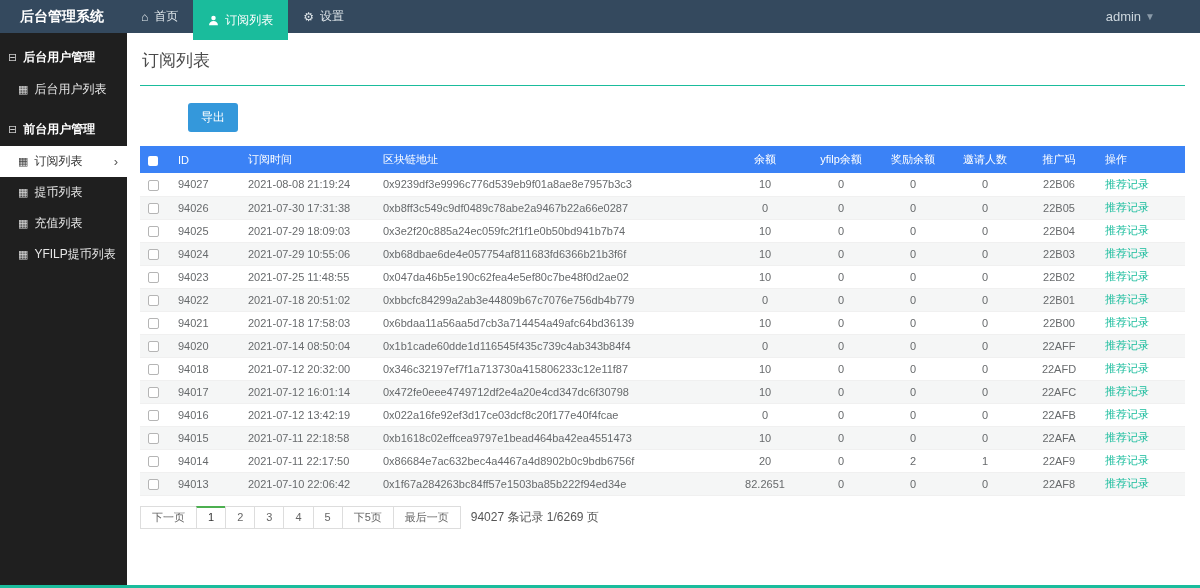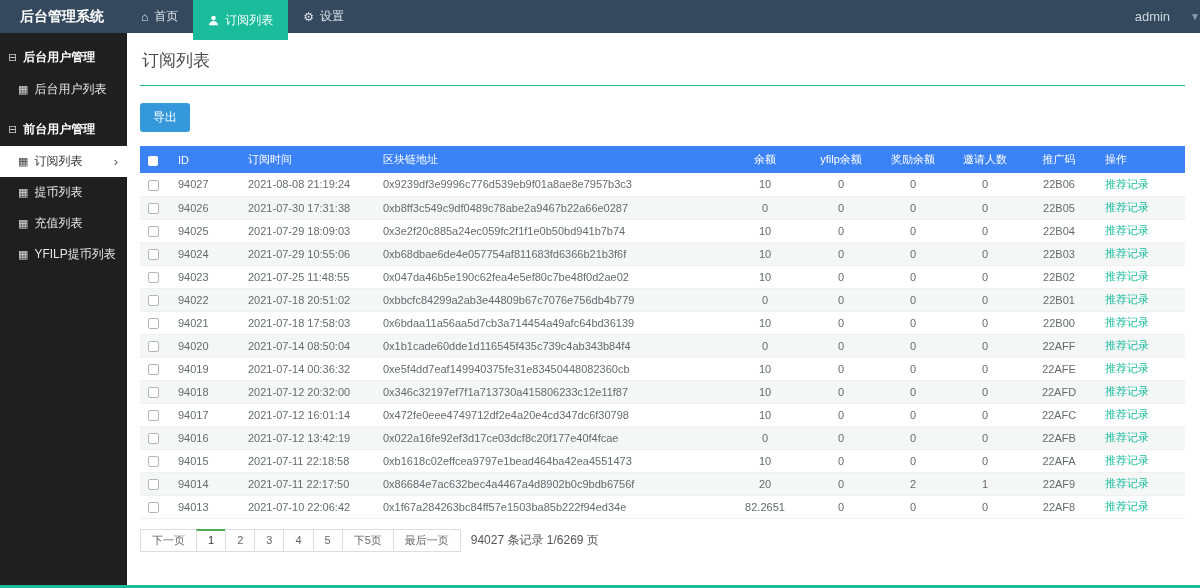--- a/index.html
+++ b/index.html
@@ -8,43 +8,43 @@
 
   
   .navbar { position:relative; z-index:10; height:33px; background:#34495e;
     display:flex; align-items:flex-start; overflow:visible; }
   .brand { color:#fff; font-weight:bold; font-size:14px; line-height:33px; padding:0 22px 0 20px; }
   .nav-items { display:flex; align-items:flex-start; height:33px; }
   .nav-item { display:flex; align-items:center; gap:6px; height:33px; padding:0 15px;
     color:#dfe6ea; font-size:12px; cursor:pointer; }
   .nav-item .icon { font-size:12px; line-height:1; display:flex; align-items:center; }
   .nav-item.active { background:#1abc9c; height:40px; color:#fff; }
-  .user-menu { margin-left:auto; display:flex; align-items:center; gap:20px; height:33px;
-    color:#cdd7de; font-size:13px; cursor:pointer; }
+  .user-menu { margin-left:auto; display:flex; align-items:center; gap:4px; height:33px;
+    padding-right:45px; color:#cdd7de; font-size:13px; cursor:pointer; }
   .user-menu .caret { color:#8a9aa8; font-size:10px; }
 
   
   .sidebar { position:absolute; top:33px; left:0; bottom:3px; width:127px;
     background:#1f1f1f; z-index:5; }
   .side-section-title { display:flex; align-items:center; gap:6px; padding:16px 8px 8px 8px;
     color:#ffffff; font-size:12px; font-weight:bold; cursor:pointer; }
   .side-section-title .sicon { color:#cccccc; font-size:11px; font-weight:normal; }
   .side-item { position:relative; display:flex; align-items:center; gap:6px;
     padding:7px 8px 7px 18px; color:#e6e6e6; font-size:12px; cursor:pointer; }
   .side-item .sicon { font-size:11px; color:#d8d8d8; }
   .side-item.active { background:#ffffff; color:#333; }
   .side-item.active .sicon { color:#444; }
   .side-item.active .chev { position:absolute; right:9px; color:#555; font-size:13px; }
 
   
   .main { position:absolute; top:33px; left:127px; right:0; bottom:3px;
     background:#fff; padding:0 15px 0 13px; overflow:hidden; }
   .page-title { font-size:17px; font-weight:normal; color:#4a4a4a;
     padding:16px 2px 13px 2px; border-bottom:1px solid #1abc9c; }
-  .toolbar { margin-top:17px; }
+  .toolbar { margin-top:17px;margin-left:48px; }
   .btn-export { background:#3498db; color:#fff; border:none; border-radius:3px;
     padding:6px 13px; font-size:12px; cursor:pointer; }
 
   table { width:1045px; table-layout:fixed; border-collapse:collapse;
     margin-top:14px; font-size:11px; color:#676a6c; }
   thead th { background:#3b82f6; color:#fff; font-weight:normal; height:27px;
     padding:0 8px; text-align:left; font-size:11px; }
   tbody td { height:23px; padding:0 8px; }
   tbody tr:nth-child(even) { background:#f5f6f6; }
   tbody tr { border-bottom:1px solid #f0f0f0; }
@@ -244,32 +244,20 @@
           <td class="col-addr c-addr">0x1b1cade60dde1d116545f435c739c4ab343b84f4</td>
           <td class="col-bal c-bal">0</td>
           <td class="col-yfilp c-yfilp">0</td>
           <td class="col-reward c-reward">0</td>
           <td class="col-invite c-invite">0</td>
           <td class="col-code c-code">22AFF</td>
           <td class="col-op"><a class="action-link">推荐记录</a></td>
         </tr>
         <tr>
           <td class="col-check"><span class="row-check"></span></td>
-          <td class="col-id c-id">94019</td>
-          <td class="col-time c-time">2021-07-14 00:36:32</td>
-          <td class="col-addr c-addr">0xe5f4dd7eaf149940375fe31e83450448082360cb</td>
-          <td class="col-bal c-bal">10</td>
-          <td class="col-yfilp c-yfilp">0</td>
-          <td class="col-reward c-reward">0</td>
-          <td class="col-invite c-invite">0</td>
-          <td class="col-code c-code">22AFE</td>
-          <td class="col-op"><a class="action-link">推荐记录</a></td>
-        </tr>
-        <tr>
-          <td class="col-check"><span class="row-check"></span></td>
           <td class="col-id c-id">94018</td>
           <td class="col-time c-time">2021-07-12 20:32:00</td>
           <td class="col-addr c-addr">0x346c32197ef7f1a713730a415806233c12e11f87</td>
           <td class="col-bal c-bal">10</td>
           <td class="col-yfilp c-yfilp">0</td>
           <td class="col-reward c-reward">0</td>
           <td class="col-invite c-invite">0</td>
           <td class="col-code c-code">22AFD</td>
           <td class="col-op"><a class="action-link">推荐记录</a></td>
         </tr>

